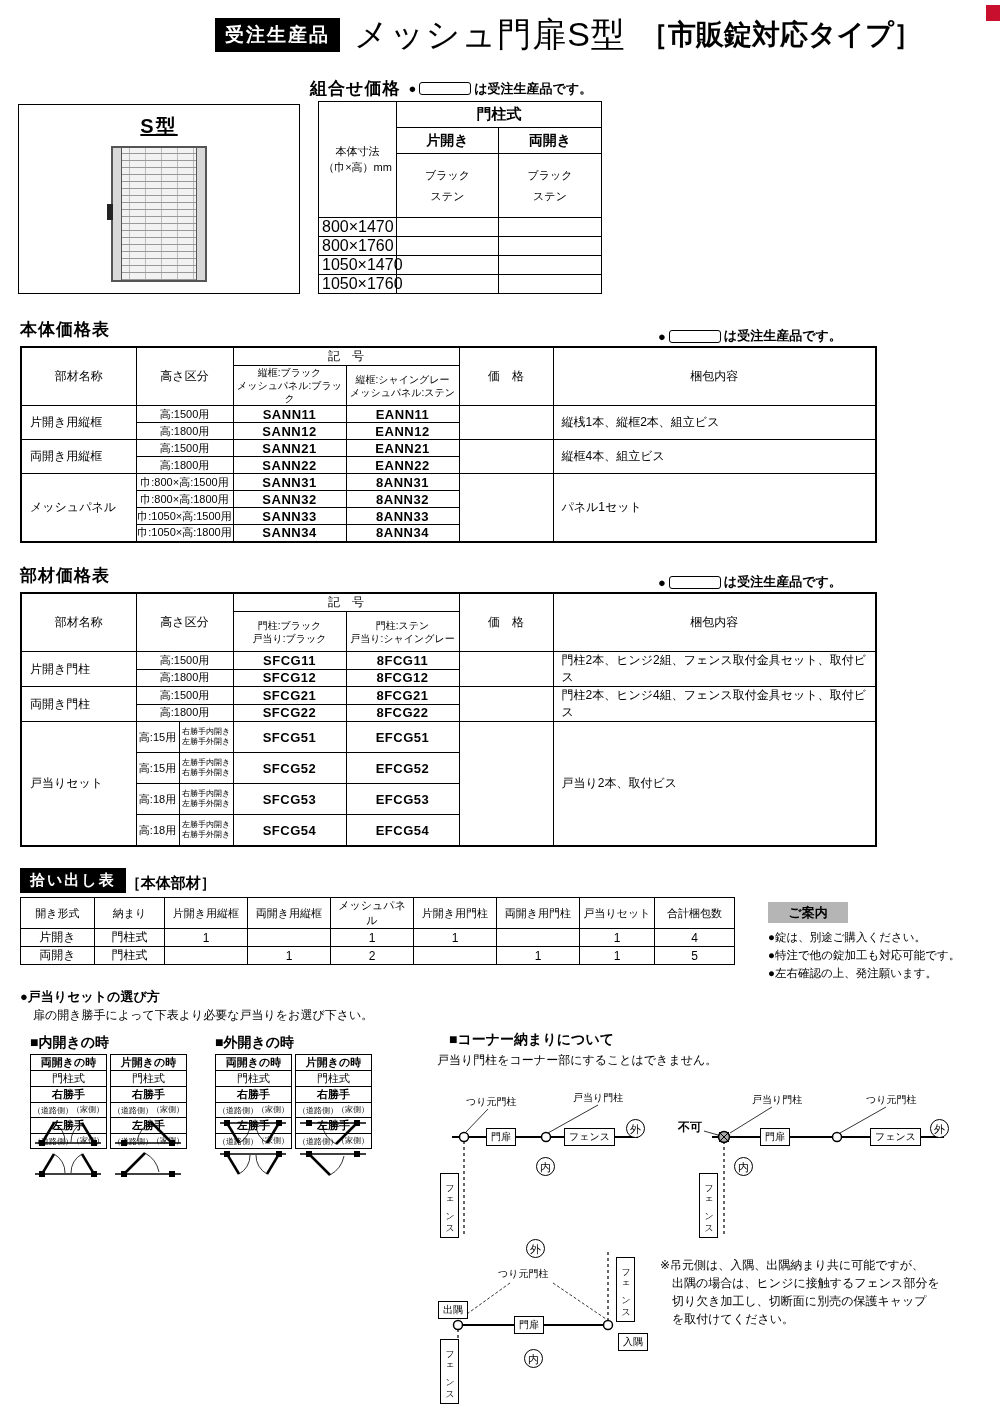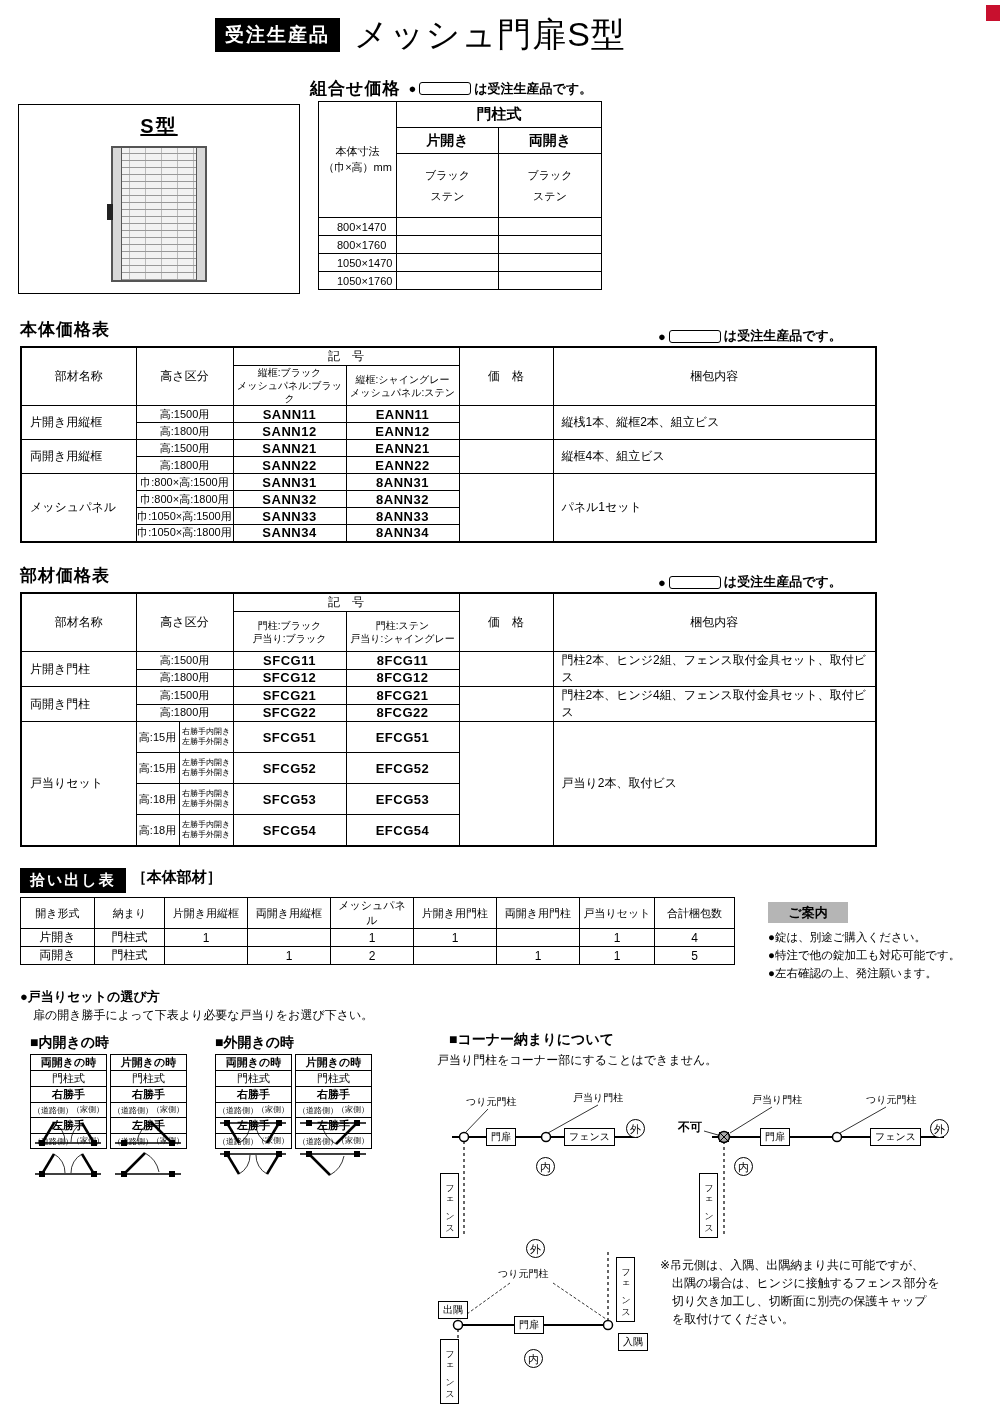--- a/index.html
+++ b/index.html
@@ -40,40 +40,40 @@
   .order-bullet { font-size:13px; }
   .order-box { display:inline-block; width:52px; height:13px; border:1px solid #000; border-radius:3px; background:#fff; }
 
   
   .combo-title-row { left:310px; top:77px; display:flex; align-items:center; gap:8px; }
   .combo-table { left:318px; top:101px; width:283px; }
   .combo-dim { font-size:11px; text-align:center; line-height:1.4; }
   .combo-post { height:26px; text-align:center; font-weight:bold; font-size:15px; }
   .combo-sub { height:26px; text-align:center; font-weight:bold; font-size:14px; }
   .combo-color { height:64px; text-align:center; font-size:11px; line-height:1.9; }
-  .combo-size { height:18px; font-size:11px; padding-left:18px; }
+  .combo-size { height:18px; font-size:16px; padding-left:3px; }
 
   
   .price-table { border:2px solid #000; }
   .price-table td { height:17px; }
   .h2 td { height:40px; }
   .pt-head { font-size:12px; text-align:center; }
   .pt-sub { font-size:10px; text-align:center; line-height:1.3; }
   .pt-part { font-size:12px; padding-left:8px; }
   .pt-h { font-size:11px; text-align:center; padding:0;margin-left:8px; }
   .pt-code { font-size:13px; font-weight:bold; text-align:center; letter-spacing:0.5px; }
   .pt-cont { font-size:12px; padding-left:8px; }
   .split-cell { padding:0; height:30px; }
   .split-wrap { display:flex; height:30px; align-items:stretch; }
   .split-h { width:42px; display:flex; align-items:center; justify-content:center; font-size:11px; }
   .split-sub { flex:1; border-left:1px solid #000; display:flex; align-items:center; justify-content:center;
     font-size:8px; line-height:1.25; text-align:center; }
 
   
-  .pick-title { left:20px; top:868px; display:flex; align-items:flex-start; gap:6px; }
+  .pick-title { left:20px; top:868px; display:flex; align-items:flex-end; gap:0; }
   .pick-badge { background:#000; color:#fff; font-size:15px; font-weight:bold; padding:3px 10px; letter-spacing:2px; }
   .pick-sub { font-size:15px; font-weight:bold; }
   .pick-table { left:20px; top:897px; width:714px; }
   .pick-table td { text-align:center; }
   .pick-head td { height:19px; font-size:11px; }
   .pick-row td { height:17px; font-size:12px; }
 
   
   .guide-title { left:768px; top:902px; width:80px; height:21px; background:#b5b5b5;
     text-align:center; line-height:21px; font-weight:bold; font-size:13px; }
@@ -110,20 +110,21 @@
     writing-mode:vertical-rl; padding:5px 2px; letter-spacing:3px; }
   .fuka { position:absolute; font-size:12px; font-weight:bold; }
   .corner-note { left:660px; top:1256px; width:334px; font-size:12px; line-height:1.5; }
 </style>
 </head>
 <body>
 
 <div class="abs header-row">
   <span class="badge">受注生産品</span>
   <span class="title">メッシュ門扉S型</span>
+  <span class="subtitle">［市販錠対応タイプ］</span>
 </div>
 <div class="abs corner-mark"></div>
 
 <div class="abs preview-box">
   <div class="preview-label">S型</div>
   <div class="gate">
     <div class="gate-frame-l"></div>
     <div class="gate-frame-r"></div>
     <div class="gate-handle"></div>
   </div>

